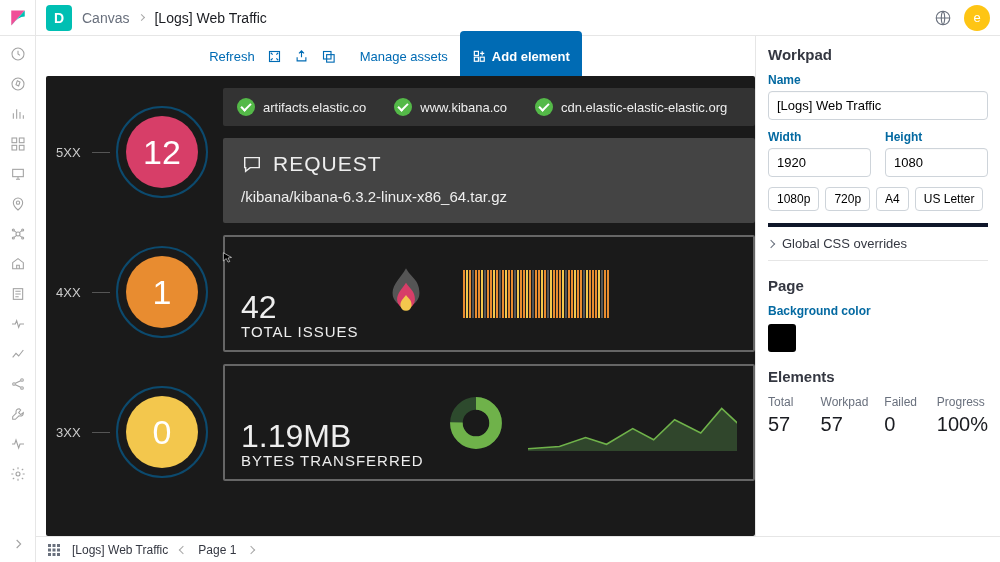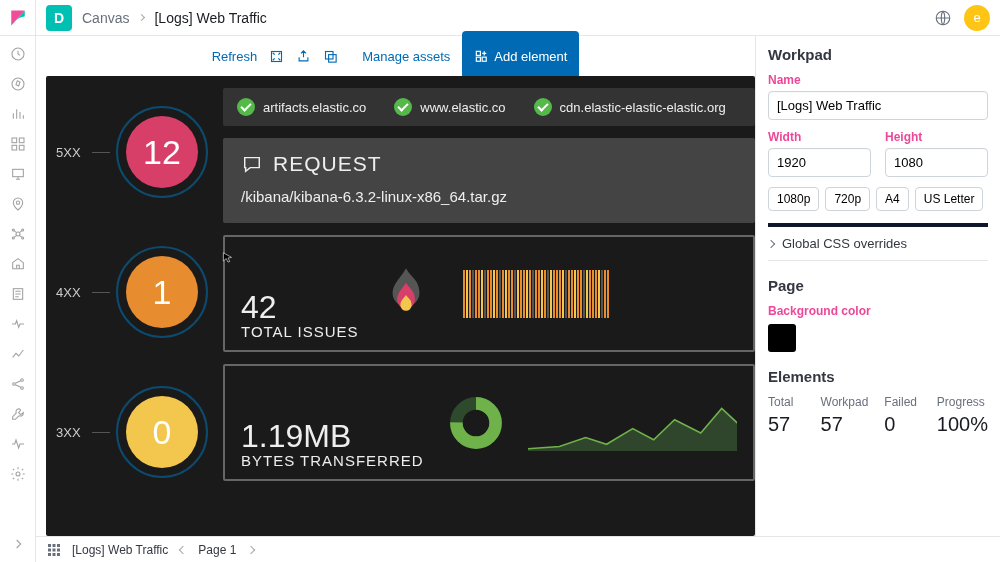--- a/index.html
+++ b/index.html
@@ -25,21 +25,21 @@
 
 .main { position: absolute; top: 36px; left: 36px; right: 0; bottom: 26px; display: flex; }
 .workarea { flex: 1; display: flex; flex-direction: column; min-width: 0; align-items: center; }
 .right-panel { width: 245px; border-left: 1px solid #e6e6e6; padding: 10px 12px; overflow: auto; }
 
 
 .canvas-toolbar { height: 40px; display: flex; align-items: center; padding: 0 12px; gap: 12px; }
 .link-btn { color: #006bb4; font-size: 13px; font-weight: 500; background: none; border: none; cursor: pointer; }
 .tool-ic { width: 15px; height: 15px; color: #006bb4; }
 .spacer { flex: 1; }
-.primary-btn { background: #006bb4; color: #fff; border: none; border-radius: 4px; padding: 18px 12px; font-size: 13px; font-weight: 400; display: flex; align-items: center; gap: 6px; cursor: pointer; }
+.primary-btn { background: #006bb4; color: #fff; border: none; border-radius: 4px; padding: 18px 12px; font-size: 13px; font-weight: 700; display: flex; align-items: center; gap: 6px; cursor: pointer; }
 
 
 .viewport { flex: 1; margin: 0 0 0 10px; overflow: hidden; position: relative; background: #1a1a1a; border-radius: 2px; }
 
 
 .pad-row { display: flex; gap: 12px; }
 .status-col { width: 165px; padding: 30px 0 0 0; }
 .status-item { display: flex; align-items: center; margin-bottom: 48px; }
 .status-label { color: #ccc; font-size: 13px; margin-left: 10px; width: 36px; }
 .status-line { height: 1px; background: #555; flex: 0 0 18px; }
@@ -74,21 +74,21 @@
 .barcode span.y { background: #f3c74d; }
 .barcode span.g { background: #555; }
 
 .donut { width: 56px; height: 56px; }
 
 .area-chart { flex: 1; height: 56px; position: relative; }
 
 
 .panel-section { margin-bottom: 16px; }
 .panel-hdr { font-size: 15px; font-weight: 700; margin-bottom: 10px; }
-.field-lbl { font-size: 12px; color: #ec4899; font-weight: 600; margin-bottom: 4px; }
+.field-lbl { font-size: 12px; color: #0369a1; font-weight: 600; margin-bottom: 4px; }
 .text-input { width: 100%; border: 1px solid #ced4da; border-radius: 4px; padding: 6px 8px; font-size: 13px; box-shadow: 0 1px 1px -1px rgba(0,0,0,.2) inset; }
 .dims { display: flex; gap: 14px; margin-top: 10px; }
 .dims > div { flex: 1; }
 .preset-row { display: flex; gap: 6px; margin-top: 10px; flex-wrap: wrap; }
 .preset-btn { border: 1px solid #ced4da; background: #fff; border-radius: 4px; padding: 4px 8px; font-size: 12px; cursor: pointer; }
 .accordion { border-top: 4px solid #0f172a; border-bottom: 1px solid #e6e6e6; padding: 9px 0; margin-top: 12px; display: flex; align-items: center; gap: 8px; font-size: 13px; cursor: pointer; }
 .chev { width: 6px; height: 6px; border-right: 1.5px solid #69707d; border-bottom: 1.5px solid #69707d; transform: rotate(-45deg); }
 .color-swatch { width: 28px; height: 28px; background: #000; border-radius: 3px; margin-top: 6px; }
 .stats-grid { display: flex; gap: 16px; margin-top: 8px; }
 .stat { flex: 1; }
@@ -254,21 +254,21 @@
         </div>
 
         <div class="content-col">
           <div class="host-pills">
             <div class="pill">
                 <span class="pill-check"></span>
                 <span>artifacts.elastic.co</span>
               </div>
             <div class="pill">
                 <span class="pill-check"></span>
-                <span>www.elastic.co</span>
+                <span>www.kibana.co</span>
               </div>
             <div class="pill">
                 <span class="pill-check"></span>
                 <span>cdn.elastic-elastic-elastic.org</span>
               </div>
           </div>
 
           <div class="info-cards">
             <div class="card">
               <div class="card-hdr">

